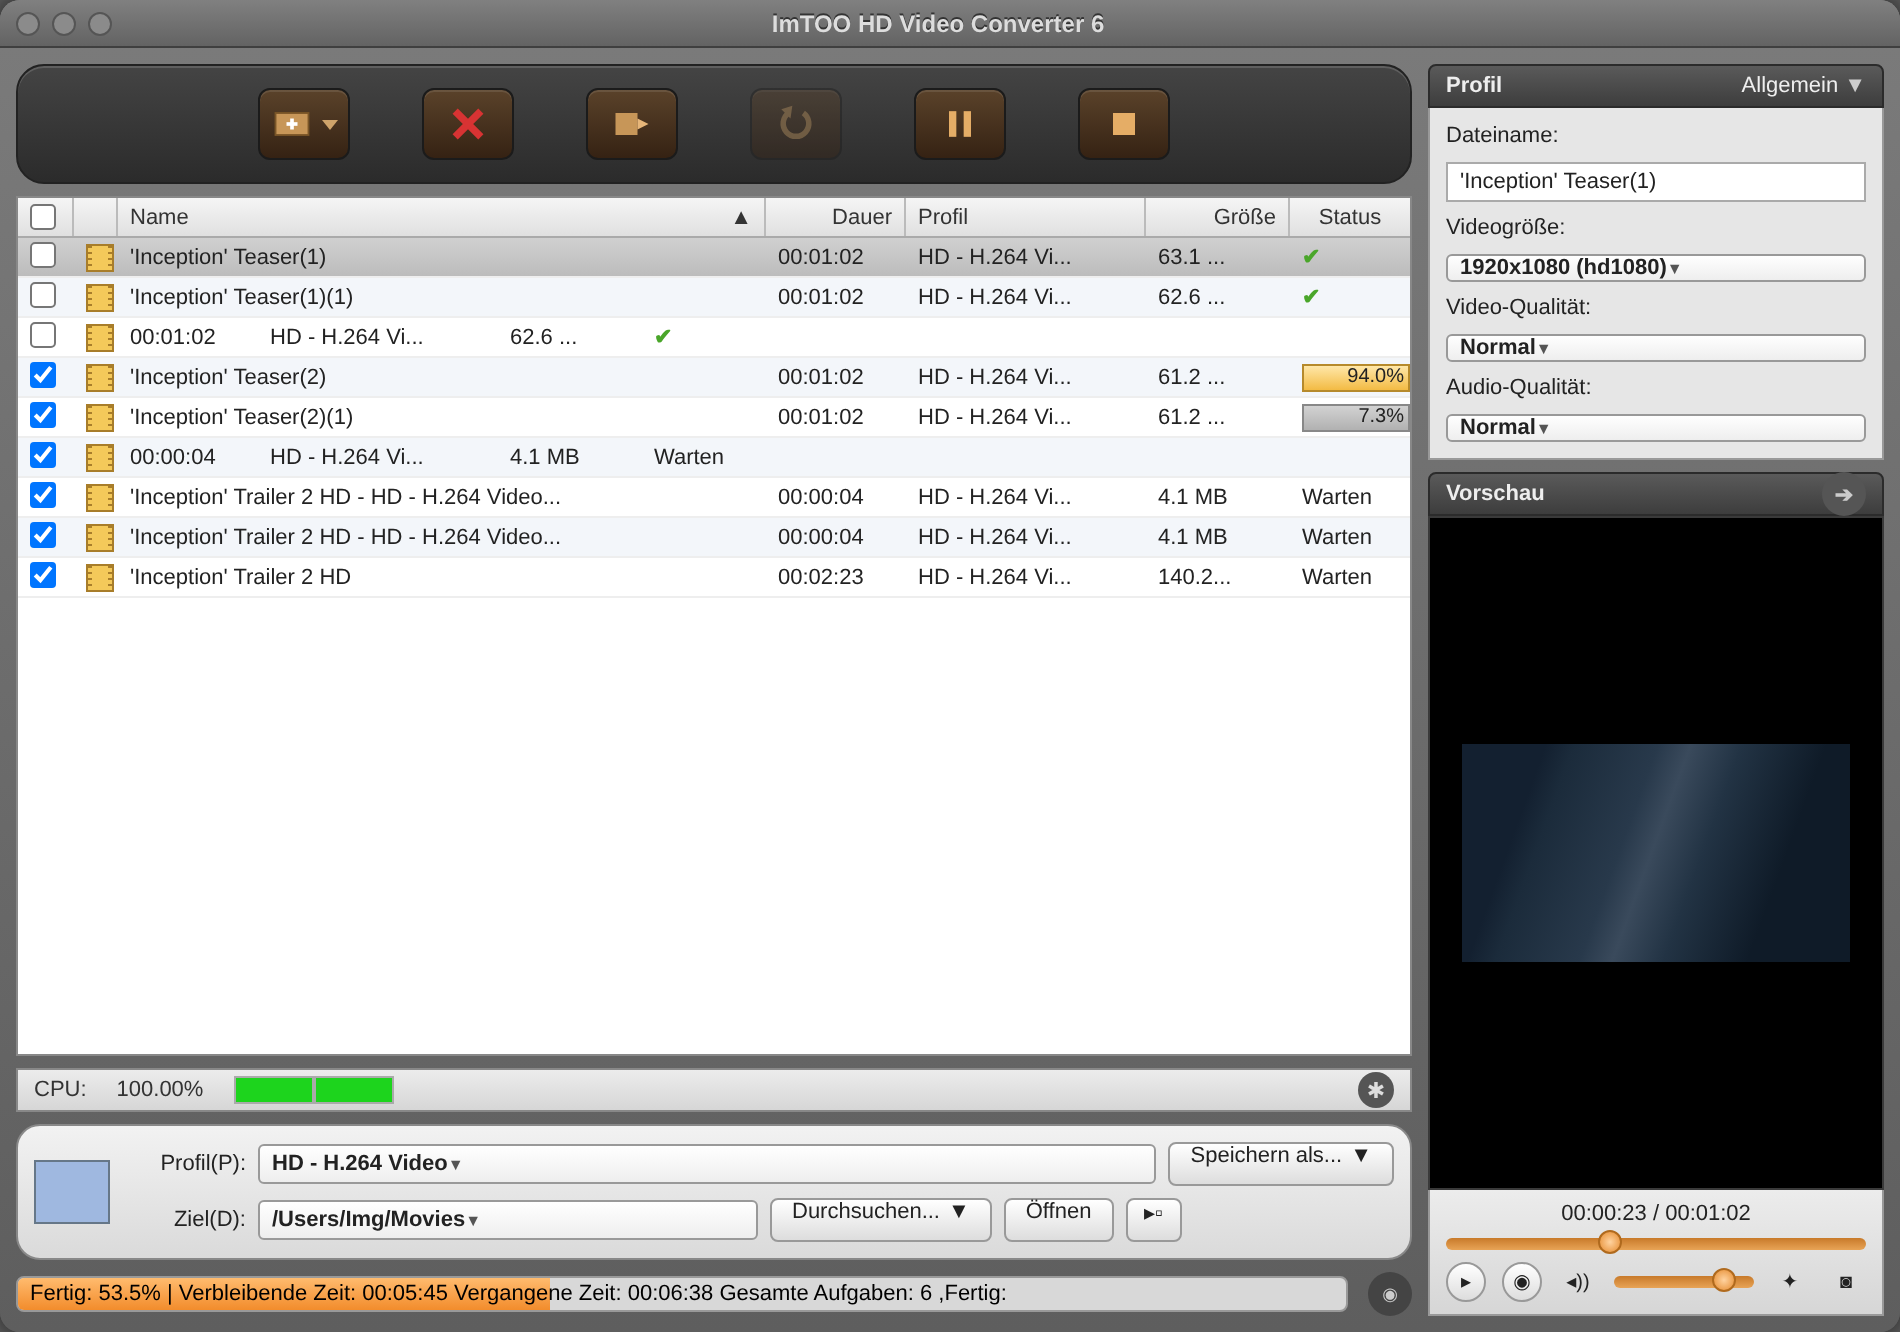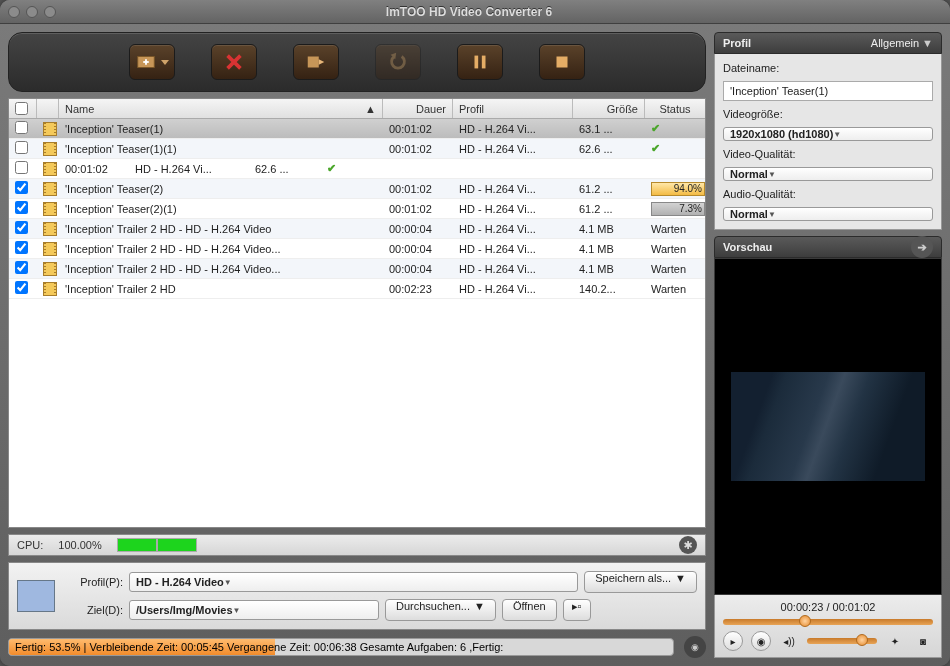--- a/index.html
+++ b/index.html
@@ -40,21 +40,21 @@
   .film-icon::before{left:0;} .film-icon::after{right:0;}
   .status-check{color:#4aa62a; font-weight:bold;}
   .progress{height:14px; background:linear-gradient(#ffe7a8,#f3bb44); position:relative; width:54px; border:1px solid #b68a2c; font-size:10px; display:flex; align-items:center; justify-content:flex-end; padding-right:2px;}
   .progress.gray{background:linear-gradient(#d2d2d2,#b1b1b1); border-color:#888;}
 
   .cpu-bar{height:22px; background:linear-gradient(#ececec,#d6d6d6); border:1px solid #888; display:flex; align-items:center; padding:0 8px; font-size:11px; color:#333; gap:15px;}
   .cpu-meter{width:80px; height:14px; background:#aaa; display:flex; gap:2px; padding:1px; align-items:center;}
   .cpu-seg{flex:1; height:100%; background:#1dd41d;}
   .gear-btn{margin-left:auto; width:18px;height:18px;border-radius:9px;background:#555;display:flex;align-items:center;justify-content:center;color:#ddd;font-size:11px;cursor:pointer;}
 
-  .bottom-panel{background:linear-gradient(#f2f2f2,#dadada); border:1px solid #888; border-radius:0; padding:8px; display:flex; gap:8px; align-items:center; font-size:11px; color:#222;}
+  .bottom-panel{background:linear-gradient(#f2f2f2,#dadada); border:1px solid #888; border-radius:12px; padding:8px; display:flex; gap:8px; align-items:center; font-size:11px; color:#222;}
   .hd-icon{width:38px;height:32px;background:#9fb8e0;border:1px solid #678;position:relative;}
   .bp-rows{flex:1;display:flex;flex-direction:column;gap:6px;}
   .bp-row{display:flex;gap:6px;align-items:center;}
   .bp-row label{width:60px;text-align:right;}
   .combo{flex:1; height:20px; background:linear-gradient(#fff,#eee); border:1px solid #999; border-radius:3px; padding:0 6px; font-size:11px; display:flex; align-items:center; justify-content:flex-start;cursor:pointer;font-weight:bold;}
   .combo .tri{font-size:8px;color:#555;}
   .btn{height:22px;padding:0 10px;background:linear-gradient(#fff,#ddd);border:1px solid #999;border-radius:4px;font-size:11px;display:flex;gap:4px;cursor:pointer;}
   .mini-btn{width:28px;padding:0;justify-content:center;}
 
   .status-strip{height:18px;position:relative;background:#d8d8d8;border:1px solid #999;border-radius:4px;font-size:11px;display:flex;align-items:center;overflow:hidden;}
@@ -206,21 +206,20 @@
               <div class="cell col-size">61.2 ...</div>
               <div class="cell col-stat">
                 <div class="progress gray">7.3%</div>
               </div>
             </div>
             <div class="row">
               <div class="cell col-chk"><input type="checkbox" checked="" style=""></div>
               <div class="cell col-icon">
                 <div class="film-icon"></div>
               </div>
-              <div class="cell col-name">'Inception' Trailer 2 HD - HD - H.264 Video</div>
               <div class="cell col-dur">00:00:04</div>
               <div class="cell col-prof">HD - H.264 Vi...</div>
               <div class="cell col-size">4.1 MB</div>
               <div class="cell col-stat"><span>Warten</span></div>
             </div>
             <div class="row">
               <div class="cell col-chk"><input type="checkbox" checked="" style=""></div>
               <div class="cell col-icon">
                 <div class="film-icon"></div>
               </div>

